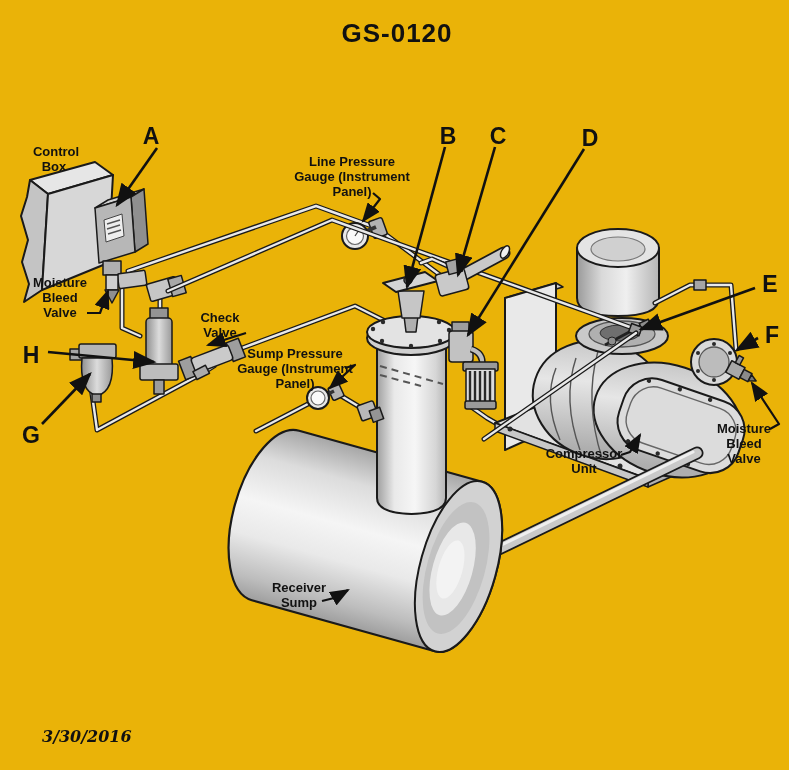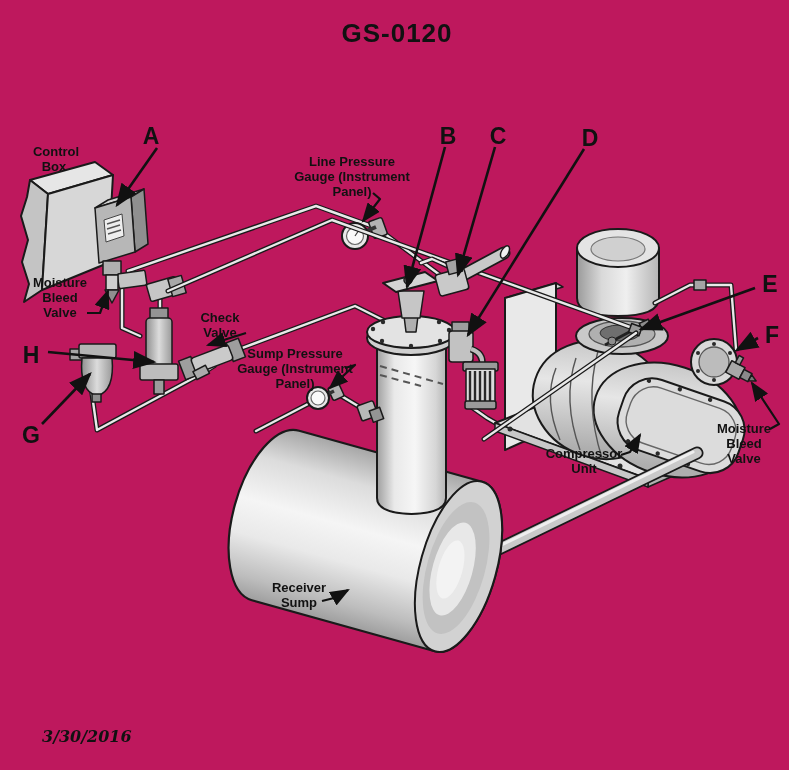--- a/index.html
+++ b/index.html
@@ -1,16 +1,16 @@
 <!DOCTYPE html>
 <html><head>
 <meta charset="utf-8">
 <style>
   html,body{margin:0;padding:0;background:#fff;}
-  #stage{position:relative;width:789px;height:770px;background:#be185d;overflow:hidden;
+  #stage{position:relative;width:789px;height:770px;background:#eab308;overflow:hidden;
          font-family:"Liberation Sans",sans-serif;}
   svg{position:absolute;left:0;top:0;}
   .ol{stroke:#1a1a1a;stroke-width:2;stroke-linejoin:round;}
   .ol1{stroke:#1a1a1a;stroke-width:1.5;stroke-linejoin:round;}
   .pipeO{fill:none;stroke:#1a1a1a;stroke-width:5;stroke-linejoin:round;stroke-linecap:round;}
   .pipeI{fill:none;stroke:#e9e9e9;stroke-width:2.4;stroke-linejoin:round;stroke-linecap:round;}
   .tpipeO{fill:none;stroke:#1a1a1a;stroke-width:13;stroke-linecap:round;}
   .tpipeI{fill:none;stroke:#c9c9c9;stroke-width:9.5;stroke-linecap:round;}
   .tpipeH{fill:none;stroke:#efefef;stroke-width:3;stroke-linecap:round;}
   .lead{fill:none;stroke:#111;stroke-width:2.6;stroke-linejoin:round;}

